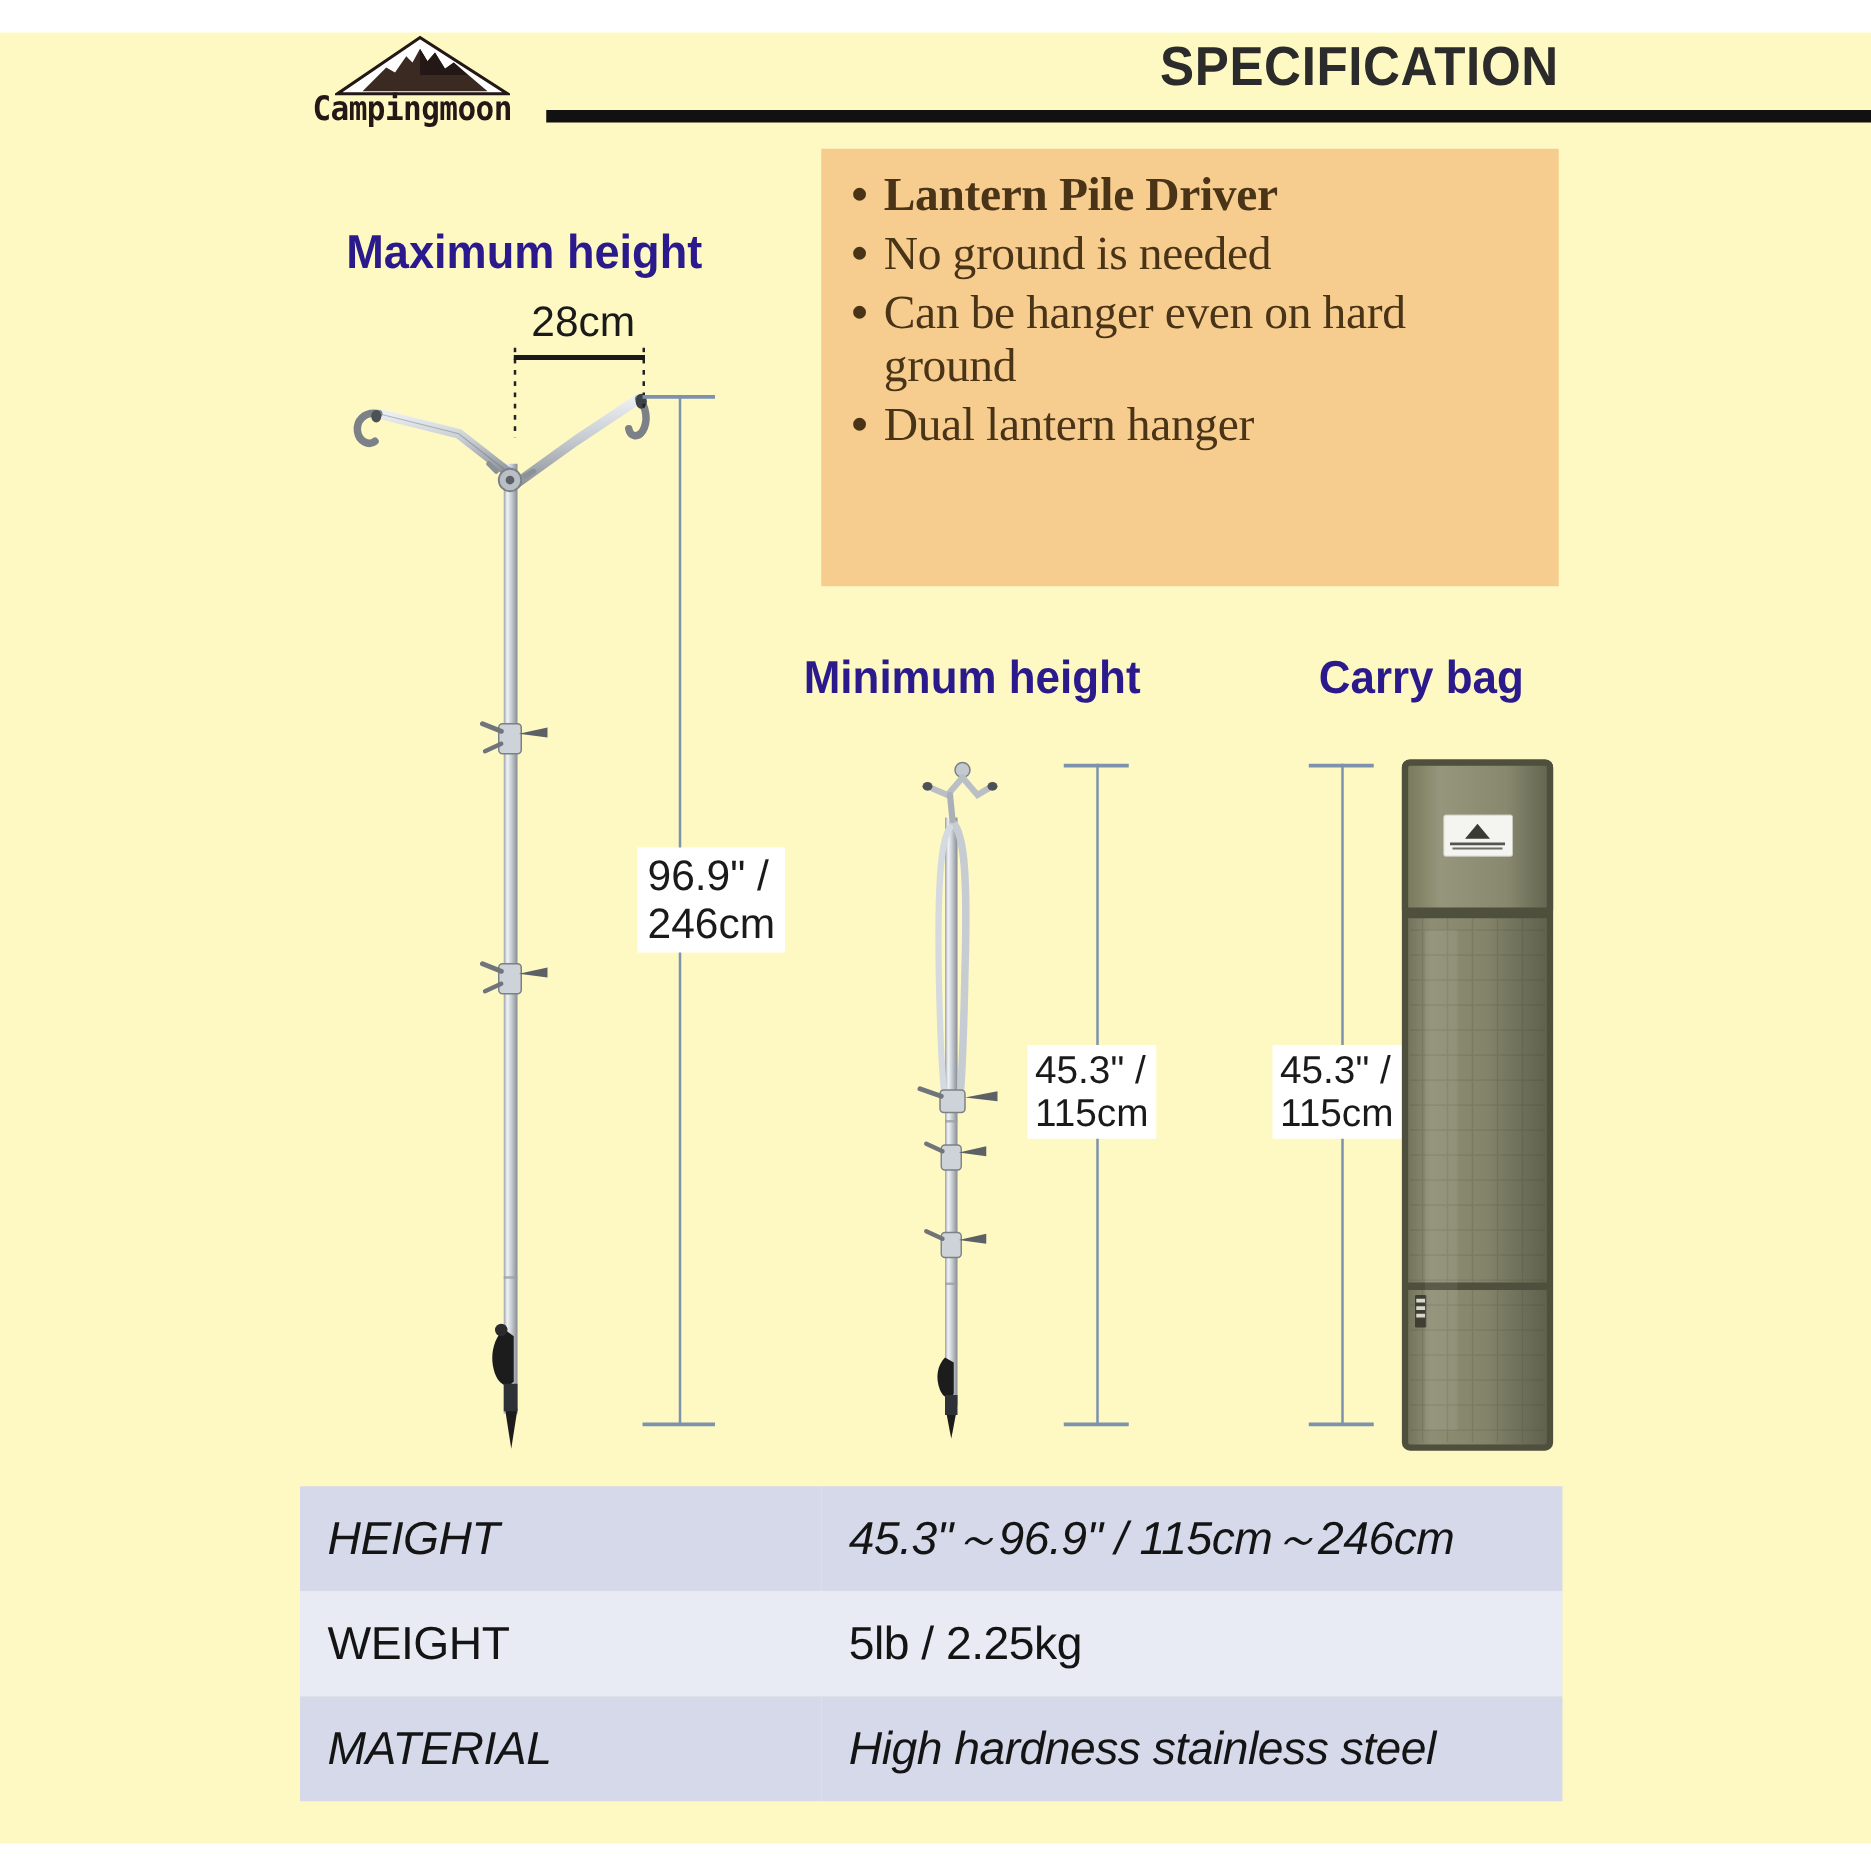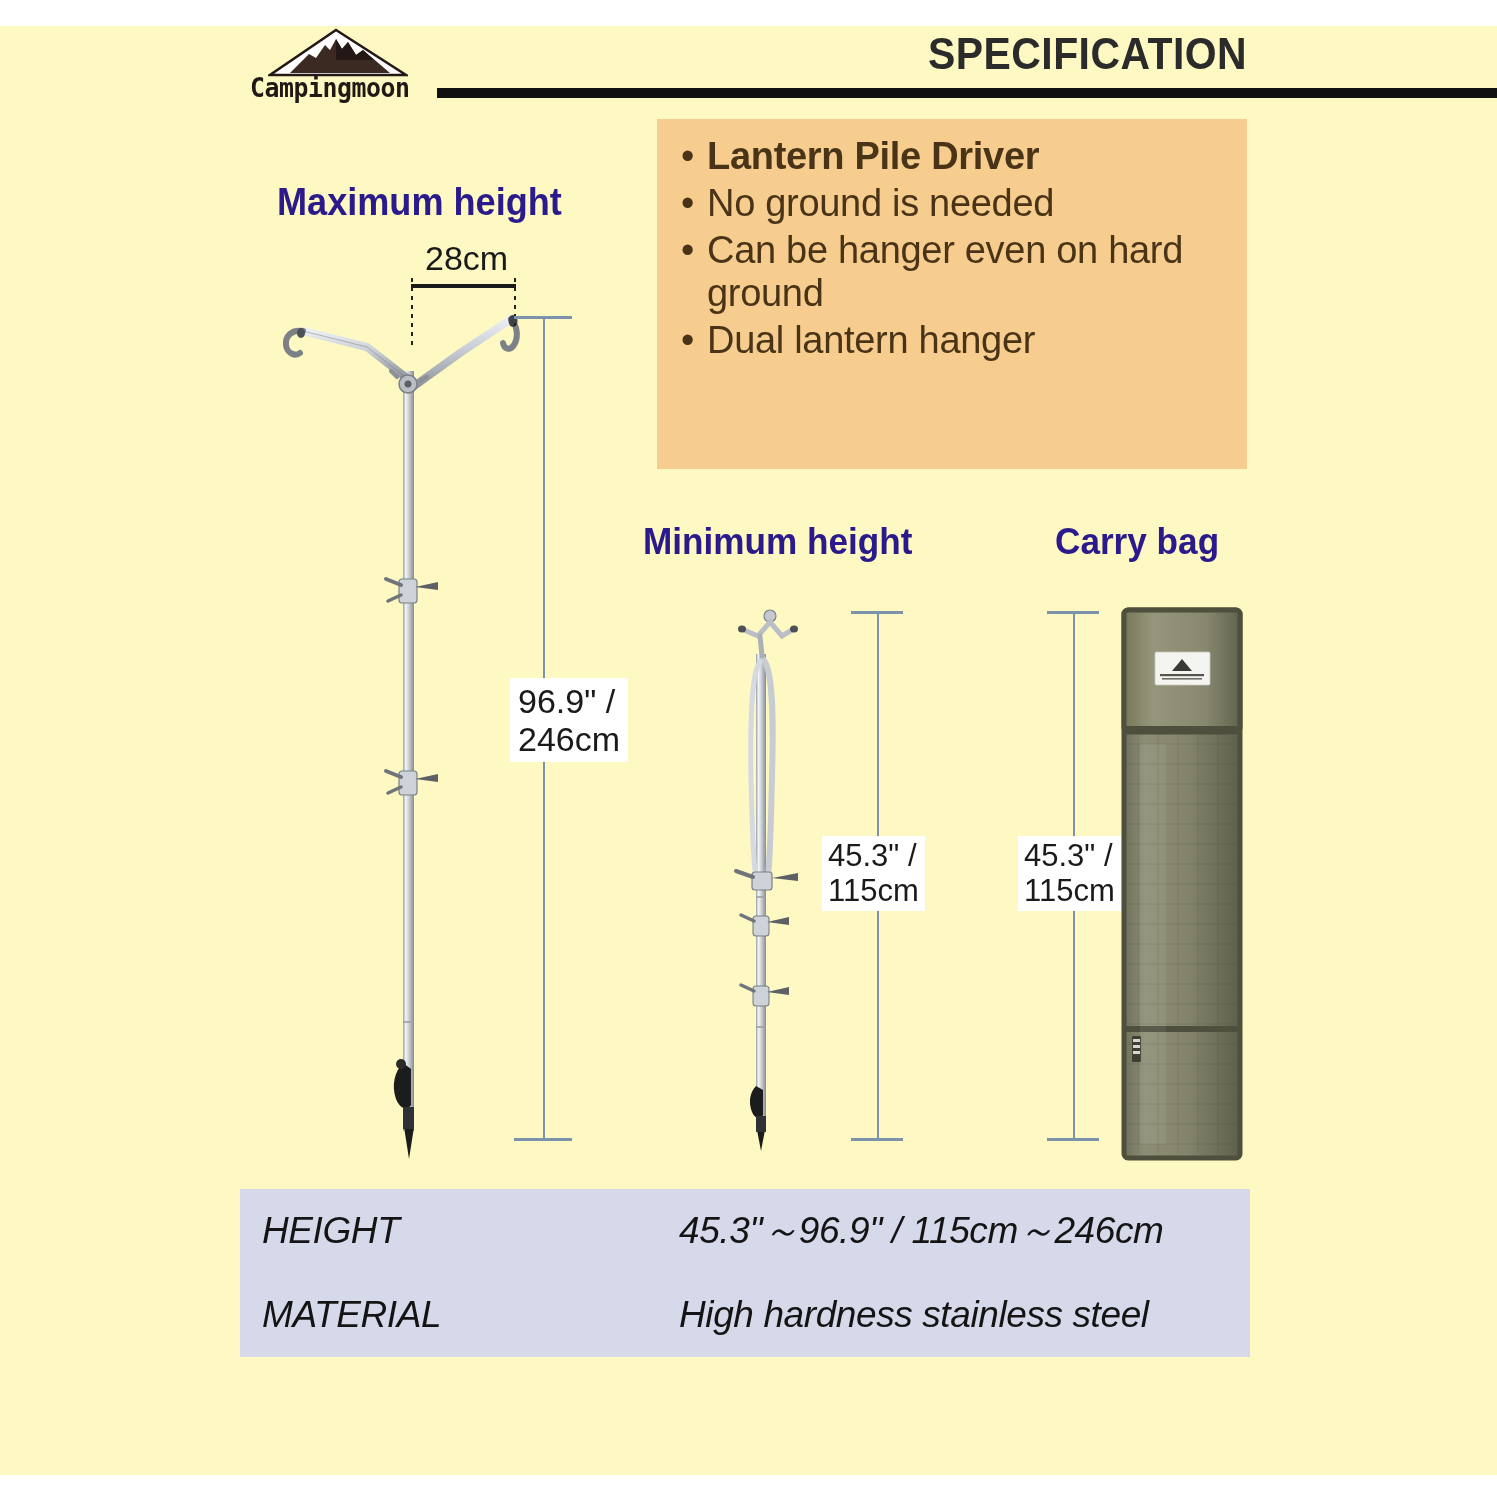--- a/index.html
+++ b/index.html
@@ -94,21 +94,21 @@
     letter-spacing: -0.3px;
   }
   .feature-item .bullet {
     flex: 0 0 auto;
     width: 26px;
     font-size: 38px;
     line-height: 1.13;
     color: #4a3417;
   }
   .feature-item.bold .text { font-weight: bold; }
-  .feature-item .text { flex: 1 1 auto; }
+  .feature-item .text { flex: 1 1 auto; font-family: Liberation Serif, serif; }
 
   
   .section-heading {
     position: absolute;
     color: #2b1a8c;
     font-weight: bold;
     white-space: nowrap;
     font-family: "Liberation Sans", sans-serif;
     transform: scaleX(0.95);
     transform-origin: left center;
@@ -376,20 +376,24 @@
   <div class="tick" style="left:1047px; top:1112px; width:52px;"></div>
   <div class="dim-label" id="dim-bag" style="background:#ffffff; padding:3px 6px;">45.3" /
 115cm</div>
 
   <table id="spec-table">
     <tbody>
       <tr class="row-alt-a">
         <td class="label">HEIGHT</td>
         <td class="value">45.3"～96.9" / 115cm～246cm</td>
       </tr>
+      <tr class="row-alt-b">
+        <td class="label">WEIGHT</td>
+        <td class="value">5lb / 2.25kg</td>
+      </tr>
       <tr class="row-alt-a">
         <td class="label">MATERIAL</td>
         <td class="value">High hardness stainless steel</td>
       </tr>
     </tbody>
   </table>
 
 </div>
 
 </body></html>

